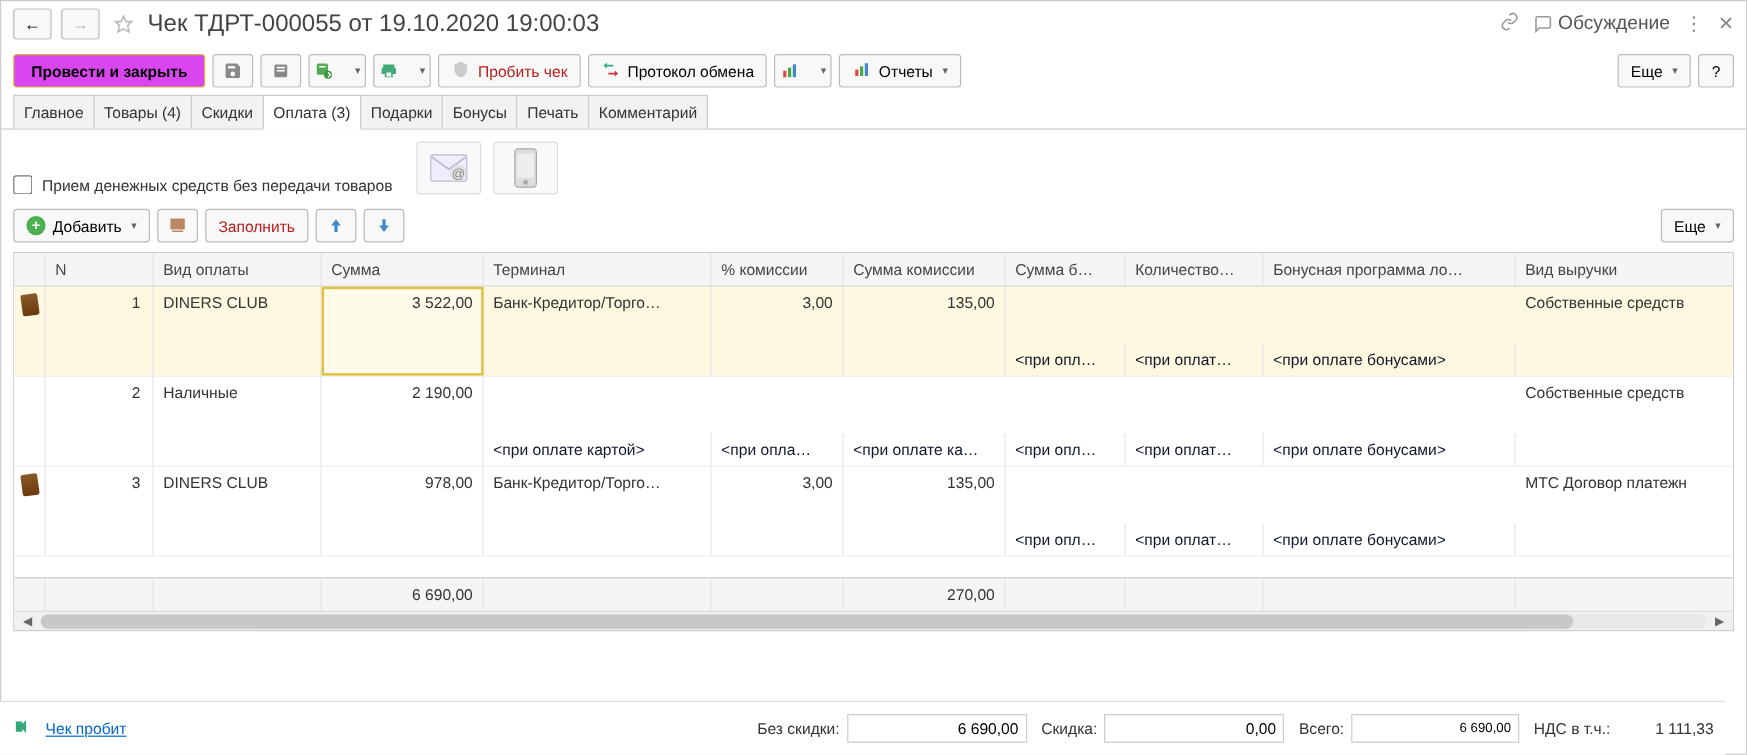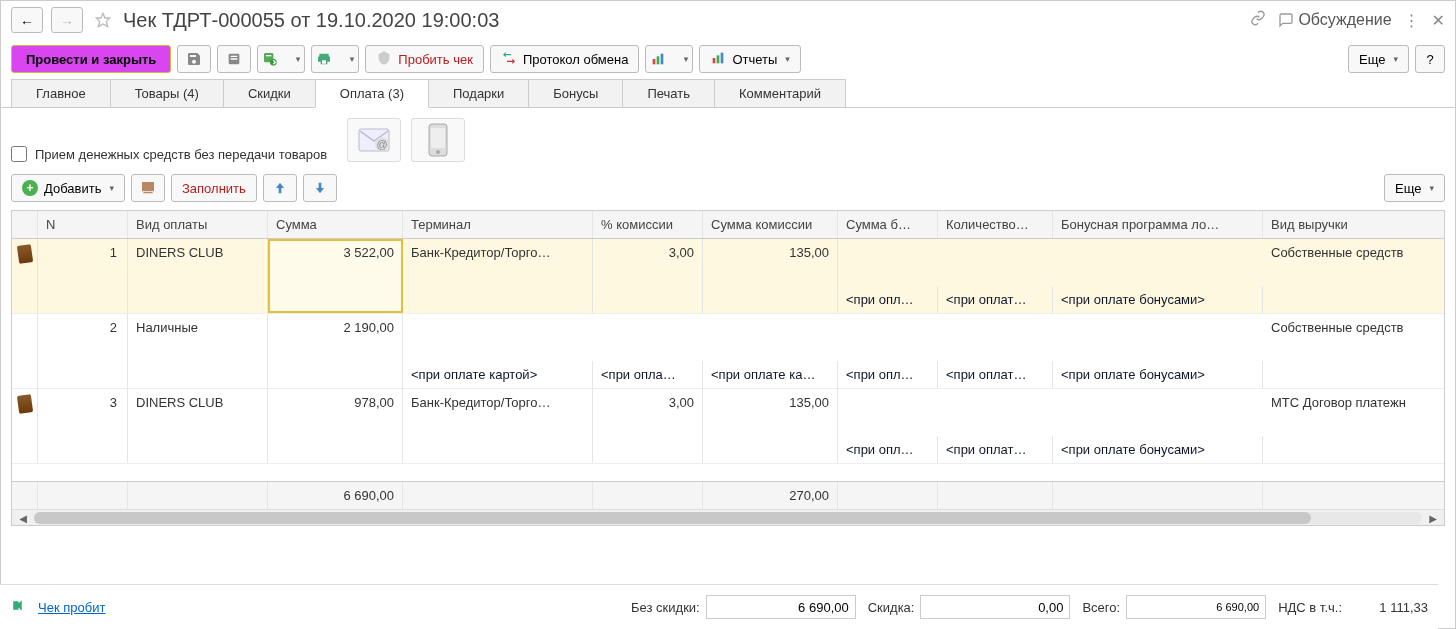--- a/index.html
+++ b/index.html
@@ -14,21 +14,21 @@
   
   .toolbar { display: flex; align-items: center; padding: 6px 10px; gap: 6px; }
   .btn { height: 28px; border: 1px solid #bbb; background: #f8f8f8; border-radius: 3px; padding: 0 10px; display: flex; align-items: center; gap: 6px; cursor: pointer; font-size: 13px; }
   .btn-primary { background: #d946ef; border-color: #d4b83a; font-weight: bold; padding: 0 14px; }
   .btn-icon { width: 34px; padding: 0; justify-content: center; }
   .btn-icon-dd { width: 48px; padding: 0 4px; justify-content: space-between; }
   .dd-arrow { font-size: 9px; color: #666; margin-left: 2px; }
   .toolbar-sep { flex: 1; }
   
   .tabs { display: flex; border-bottom: 1px solid #ccc; padding: 0 10px; gap: 0; }
-  .tab { padding: 6px 24px; border: 1px solid #ccc; border-bottom: none; background: #f2f2f2; cursor: pointer; margin-right: -1px; position: relative; }
+  .tab { padding: 6px 8px; border: 1px solid #ccc; border-bottom: none; background: #f2f2f2; cursor: pointer; margin-right: -1px; position: relative; }
   .tab.active { background: #fff; border-bottom: 1px solid #fff; margin-bottom: -1px; z-index: 1; }
   
   .tab-body { padding: 10px; }
   
   .checkbox-row { display: flex; align-items: flex-end; gap: 8px; margin-bottom: 12px; }
   .checkbox-row input { width: 16px; height: 16px; }
   .mail-icons { display: flex; gap: 10px; margin-left: 12px; }
   .mail-box { width: 54px; height: 44px; border: 1px solid #ddd; background: #f9f9f9; display: flex; align-items: center; justify-content: center; font-size: 22px; color: #aaa; border-radius: 3px; }
   
   .subtoolbar { display: flex; align-items: center; gap: 6px; margin-bottom: 8px; }

